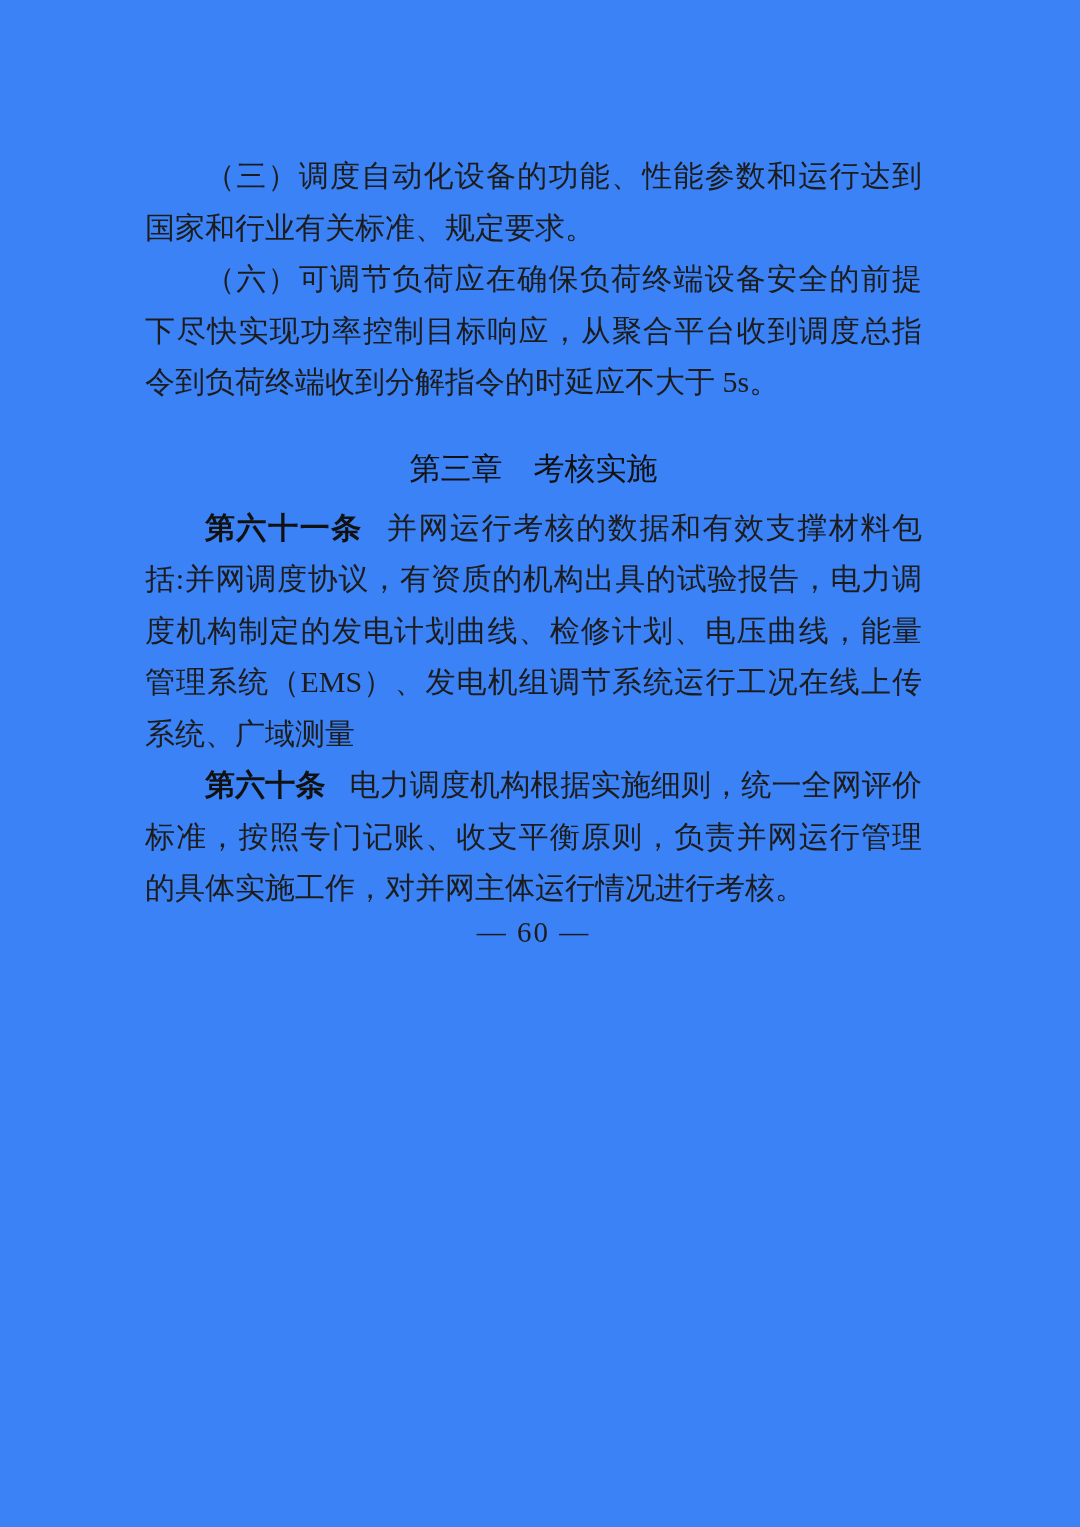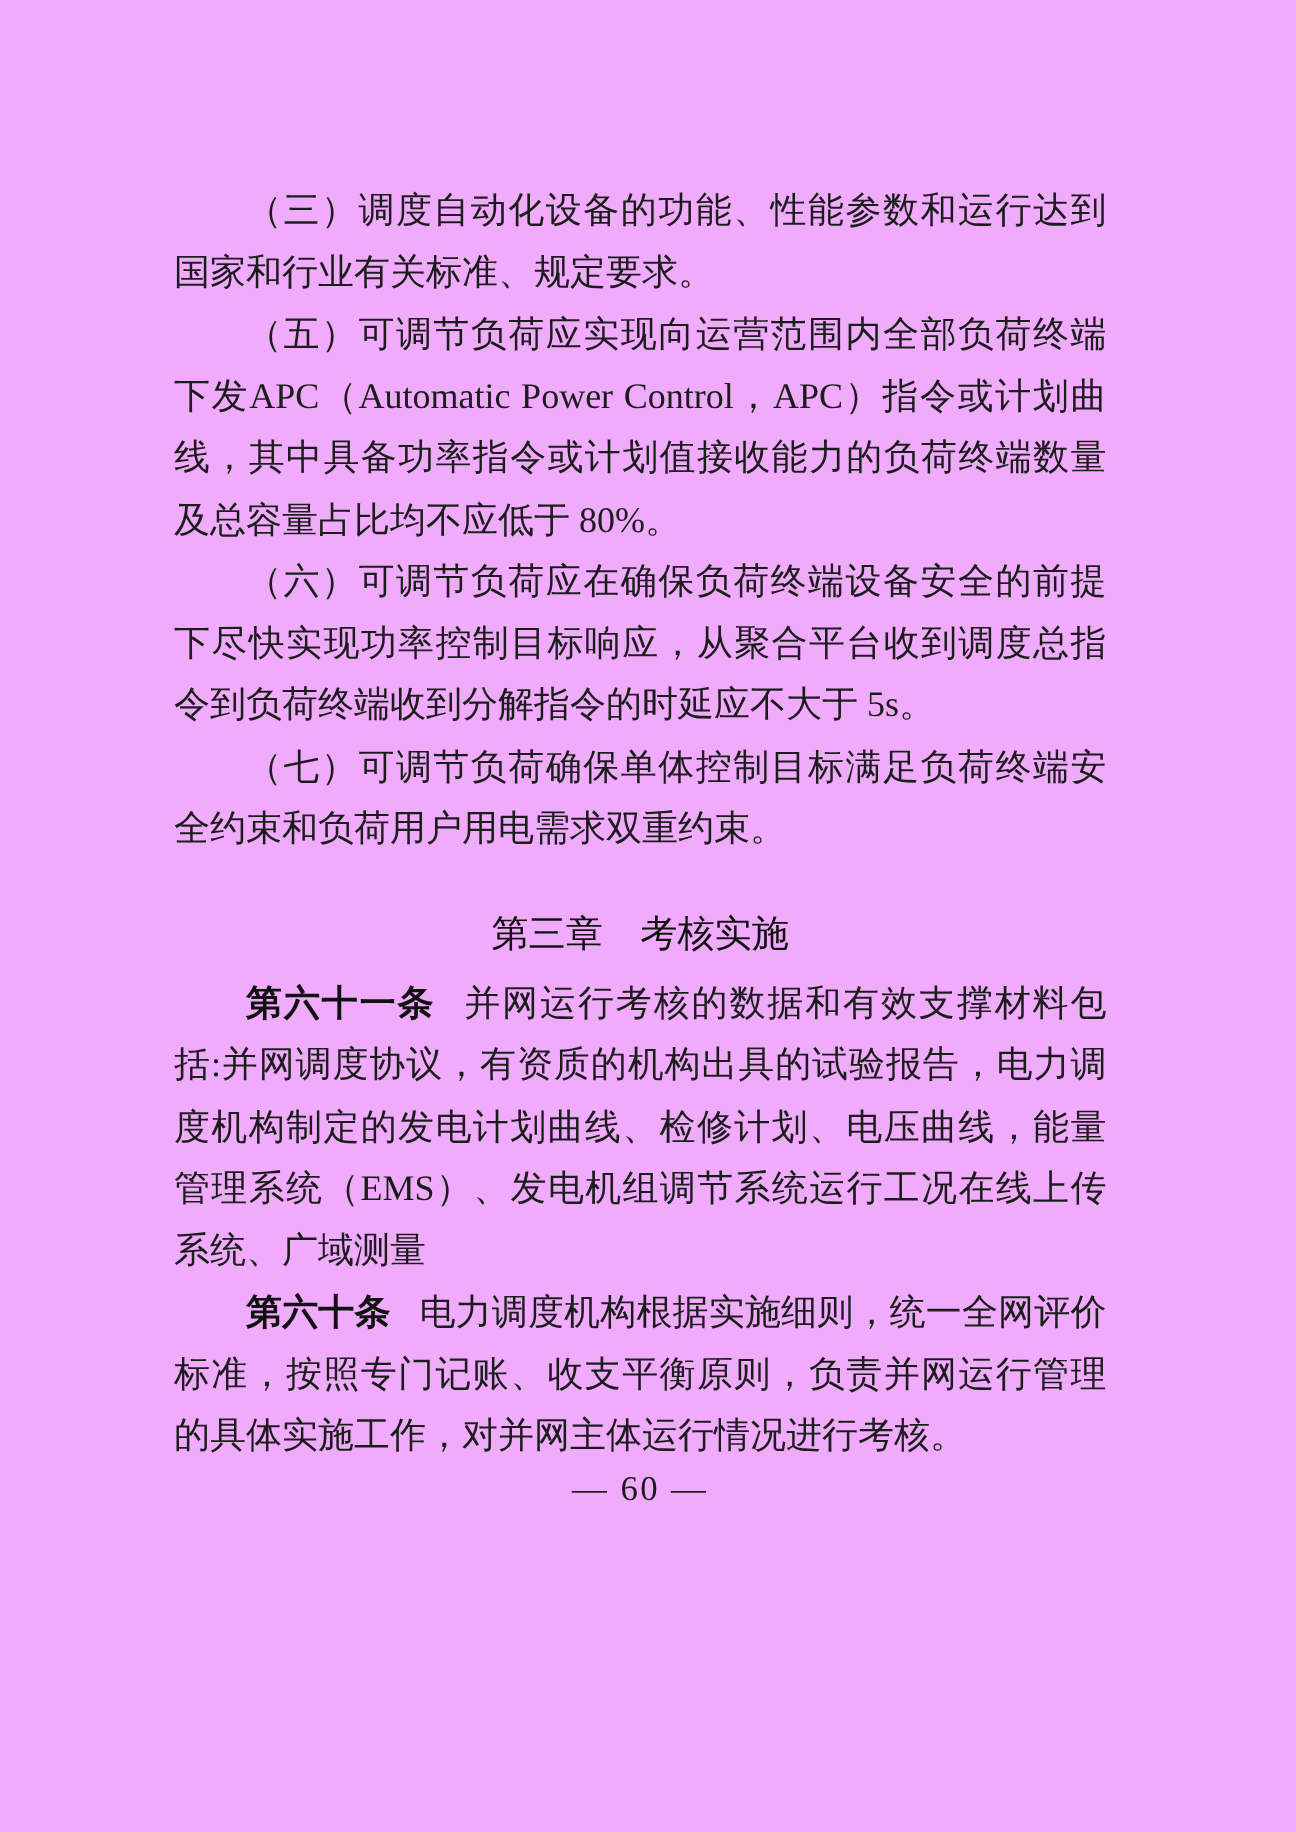--- a/index.html
+++ b/index.html
@@ -4,21 +4,21 @@
 <style>
   html, body {
     margin: 0;
     padding: 0;
     background: #ffffff;
   }
   .page {
     position: relative;
     width: 1080px;
     height: 1527px;
-    background: #f0abfc;
+    background: #3b82f6;
     box-sizing: border-box;
     padding: 150px 158px 0 145px;
     font-family: "Liberation Serif", "DejaVu Serif", serif;
     font-size: 30px;
     line-height: 51.5px;
     color: #1c1c1c;
     overflow: hidden;
   }
   .para {
     margin: 0;
@@ -50,23 +50,21 @@
     text-indent: 0;
     letter-spacing: 2px;
   }
 </style>
 </head>
 <body>
 
 <div class="page">
 
   <p class="para">（三）调度自动化设备的功能、性能参数和运行达到国家和行业有关标准、规定要求。</p>
-  <p class="para">（五）可调节负荷应实现向运营范围内全部负荷终端下发APC（Automatic Power Control，APC）指令或计划曲线，其中具备功率指令或计划值接收能力的负荷终端数量及总容量占比均不应低于 80%。</p>
   <p class="para">（六）可调节负荷应在确保负荷终端设备安全的前提下尽快实现功率控制目标响应，从聚合平台收到调度总指令到负荷终端收到分解指令的时延应不大于 5s。</p>
-  <p class="para">（七）可调节负荷确保单体控制目标满足负荷终端安全约束和负荷用户用电需求双重约束。</p>
 
   <h2 class="chapter-heading">第三章　考核实施</h2>
 
   <p class="para">
     <span class="article-label">第六十一条</span><span>并网运行考核的数据和有效支撑材料包括:并网调度协议，有资质的机构出具的试验报告，电力调度机构制定的发电计划曲线、检修计划、电压曲线，能量管理系统（EMS）、发电机组调节系统运行工况在线上传系统、广域测量</span>
   </p>
 
   <p class="para">
     <span class="article-label">第六十条</span><span>电力调度机构根据实施细则，统一全网评价标准，按照专门记账、收支平衡原则，负责并网运行管理的具体实施工作，对并网主体运行情况进行考核。</span>
   </p>

